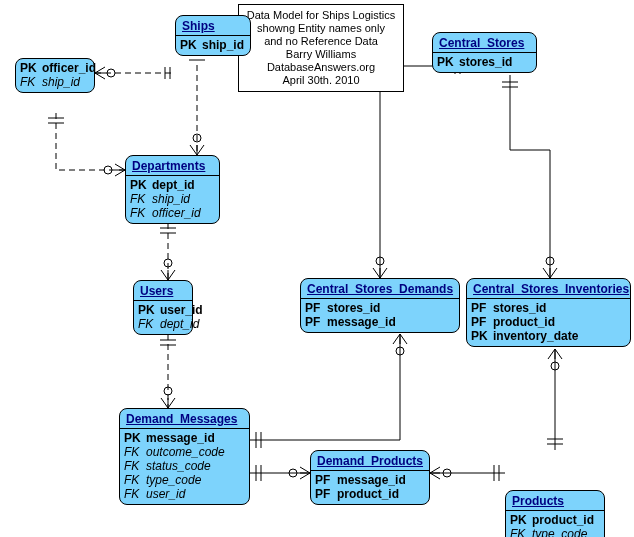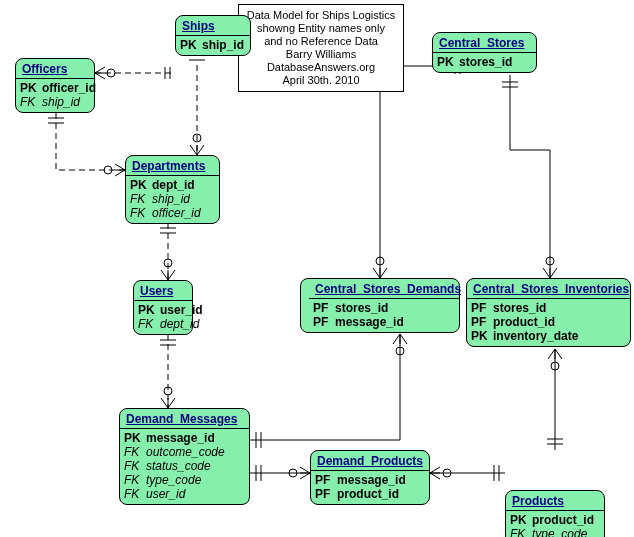--- a/index.html
+++ b/index.html
@@ -8,21 +8,21 @@
     font-size: 12px;
     background: #fff;
     width: 634px;
     height: 537px;
     position: relative;
   }
   .entity {
     position: absolute;
     border: 1px solid #000;
     border-radius: 8px;
-    background: #86efac;
+    background: #7dd3fc;
     box-sizing: border-box;
     z-index: 10;
   }
   .entity .title {
     font-weight: bold;
     color: #000080;
     text-decoration: underline;
     padding: 3px 6px 2px 6px;
     border-bottom: 1px solid #000;
     white-space: nowrap;
@@ -141,21 +141,20 @@
 <div class="note" style="left:238px; top:4px; width:166px;">
   <div>Data Model for Ships Logistics</div>
   <div>showng Entity names only</div>
   <div>and no Reference Data</div>
   <div>Barry Williams</div>
   <div>DatabaseAnswers.org</div>
   <div>April 30th. 2010</div>
 </div>
 
 <div class="entity" style="left:15px; top:58px; width:80px;">
-  <div class="title">Officers</div>
   <div class="cols">
       <div class="row pk">
         <span class="kt">PK</span>
         <span class="nm">officer_id</span>
       </div>
       <div class="row fk">
         <span class="kt">FK</span>
         <span class="nm">ship_id</span>
       </div>
     </div>
@@ -206,21 +205,21 @@
 <div class="entity" style="left:432px; top:32px; width:105px;">
   <div class="title">Central_Stores</div>
   <div class="cols">
       <div class="row pk">
         <span class="kt">PK</span>
         <span class="nm">stores_id</span>
       </div>
     </div>
 </div>
 
-<div class="entity" style="left:300px; top:278px; width:160px;padding-left:8px;">
+<div class="entity" style="left:300px; top:278px; width:160px;">
   <div class="title">Central_Stores_Demands</div>
   <div class="cols">
       <div class="row pk">
         <span class="kt">PF</span>
         <span class="nm">stores_id</span>
       </div>
       <div class="row pk">
         <span class="kt">PF</span>
         <span class="nm">message_id</span>
       </div>

